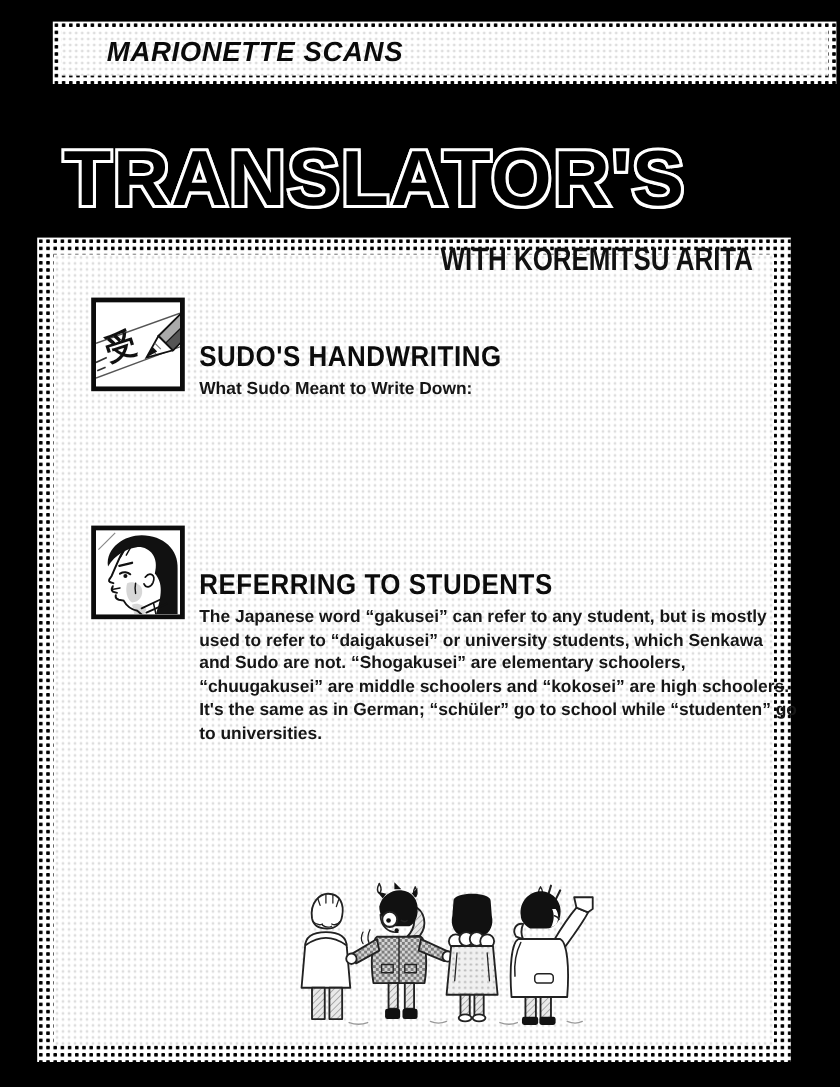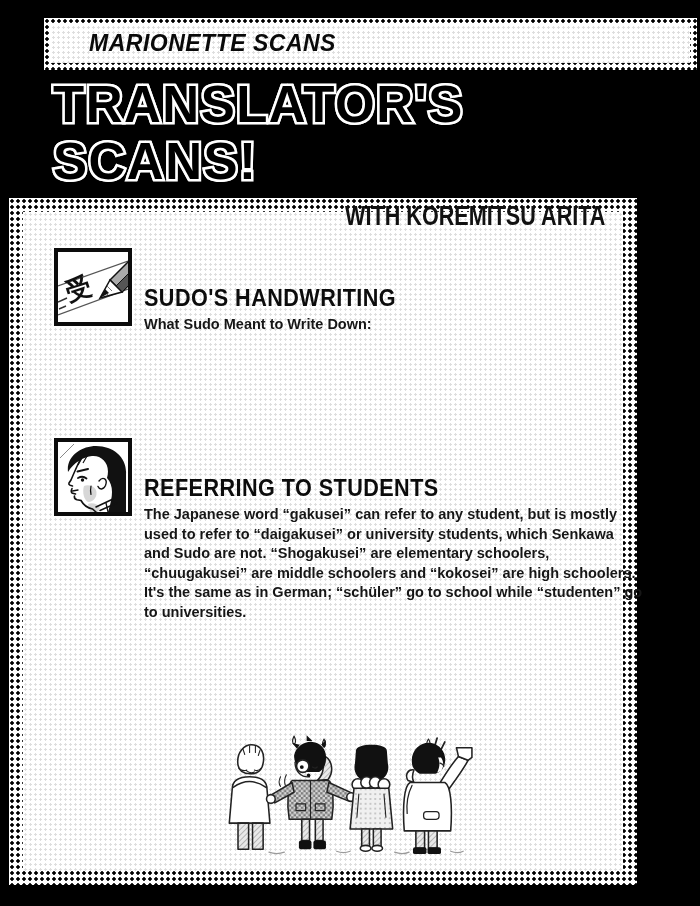--- a/index.html
+++ b/index.html
@@ -23,27 +23,28 @@
   .strip{position:absolute;left:15px;top:18px;width:653px;height:52px;margin-left:29px;}
   .strip .core{inset:7px;}
   .brand{
     position:absolute;left:45px;top:12px;z-index:2;
     font-style:italic;font-weight:bold;font-size:23px;letter-spacing:.5px;color:#0a0a0a;
   }
   
   .band{position:absolute;left:0;top:70px;width:700px;height:128px;background:#000;}
   .band-title{position:absolute;left:53px;top:6px;}
   .band-title div{
-    font-weight:bold;font-size:51px;line-height:57px;letter-spacing:1.5px;color:#000;
+    font-weight:bold;font-size:65px;line-height:57px;letter-spacing:1.5px;color:#000;
     -webkit-text-stroke:5px #fff;paint-order:stroke fill;
     text-shadow:2px 0 0 #fff,-2px 0 0 #fff,0 2px 0 #fff,0 -2px 0 #fff,
                 2px 2px 0 #fff,-2px -2px 0 #fff,2px -2px 0 #fff,-2px 2px 0 #fff;
-  }
-  
-  .panel{position:absolute;left:9px;top:198px;width:628px;height:687px;}
+    margin-top:44px;
+  }
+  
+  .panel{position:absolute;left:31px;top:198px;width:628px;height:687px;}
   .panel .core{inset:14px;}
   .byline{
     position:absolute;top:3px;right:32px;z-index:2;
     font-weight:bold;font-size:27px;color:#111;letter-spacing:0;
     transform:scaleX(.8);transform-origin:right center;white-space:nowrap;
   }
   .section{position:absolute;left:45px;z-index:2;display:flex;align-items:flex-start;}
   .s1{top:50px;}
   .s2{top:240px;}
   .icon-box{

